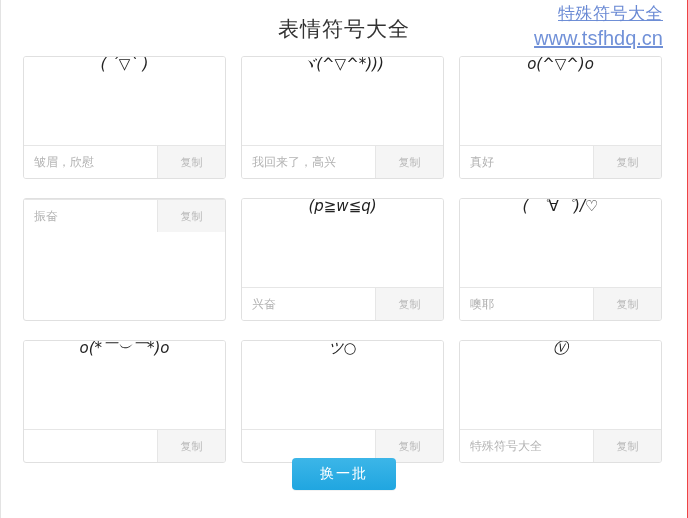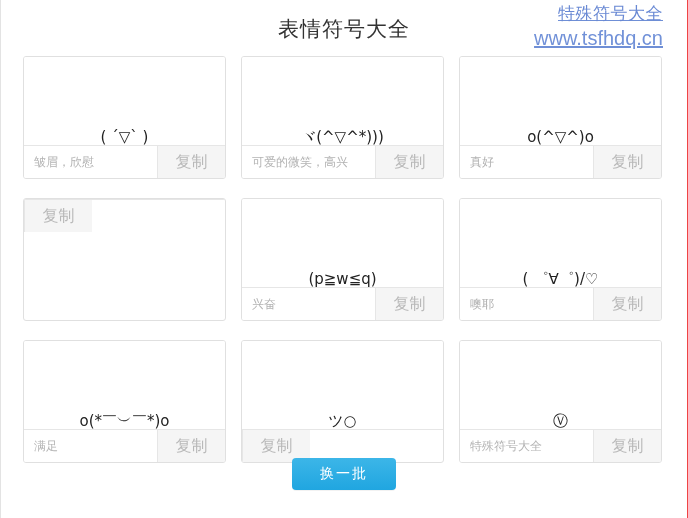--- a/index.html
+++ b/index.html
@@ -83,54 +83,56 @@
     margin-bottom: 19px;
     border: 1px solid #e0e0e0;
     border-radius: 3px;
     background: #ffffff;
     box-sizing: border-box;
     overflow: hidden;
   }
   .card-face {
     height: 88px;
     display: flex;
-    align-items: flex-end;
+    align-items: flex-start;
     justify-content: center;
     background: #fff;
+    font-style: italic;
   }
   .emoticon {
     font-size: 15px;
     color: #222222;
     font-family: "DejaVu Sans", "Liberation Sans", sans-serif;
     white-space: nowrap;
     line-height: 1;
   }
   .card-footer {
     display: flex;
     border-top: 1px solid #e6e6e6;
     height: 32px;
+    justify-content: flex-end;
   }
   .card-label {
     flex: 1 1 auto;
     display: flex;
     align-items: center;
     padding-left: 10px;
     font-size: 12px;
     color: #b3b3b3;
     background: #ffffff;
     overflow: hidden;
     white-space: nowrap;
   }
   .copy-btn {
     width: 67px;
     flex: 0 0 67px;
     display: flex;
     align-items: center;
     justify-content: center;
-    font-size: 16px;
+    font-size: 11px;
     color: #b8b8b8;
     background: #f5f5f5;
     border-left: 1px solid #e6e6e6;
     cursor: pointer;
     user-select: none;
   }
 
   
   .refresh-wrap {
     position: absolute;
@@ -177,37 +179,38 @@
         <div class="card-label">皱眉，欣慰</div>
         <div class="copy-btn">复制</div>
       </div>
     </div>
 
     <div class="card">
       <div class="card-face">
         <span class="emoticon">ヾ(^▽^*)))</span>
       </div>
       <div class="card-footer">
-        <div class="card-label">可爱的微笑，高兴</div>
+        <div class="card-label">我回来了，高兴</div>
         <div class="copy-btn">复制</div>
       </div>
     </div>
 
     <div class="card">
       <div class="card-face">
         <span class="emoticon">o(^▽^)o</span>
       </div>
       <div class="card-footer">
         <div class="card-label">真好</div>
         <div class="copy-btn">复制</div>
       </div>
     </div>
 
     <div class="card">
       <div class="card-footer">
+        <div class="card-label">振奋</div>
         <div class="copy-btn">复制</div>
       </div>
     </div>
 
     <div class="card">
       <div class="card-face">
         <span class="emoticon">(p≧w≦q)</span>
       </div>
       <div class="card-footer">
         <div class="card-label">兴奋</div>
@@ -223,21 +226,20 @@
         <div class="card-label">噢耶</div>
         <div class="copy-btn">复制</div>
       </div>
     </div>
 
     <div class="card">
       <div class="card-face">
         <span class="emoticon">o(*￣︶￣*)o</span>
       </div>
       <div class="card-footer">
-        <div class="card-label">满足</div>
         <div class="copy-btn">复制</div>
       </div>
     </div>
 
     <div class="card">
       <div class="card-face">
         <span class="emoticon">ツ○</span>
       </div>
       <div class="card-footer">
         <div class="copy-btn">复制</div>

